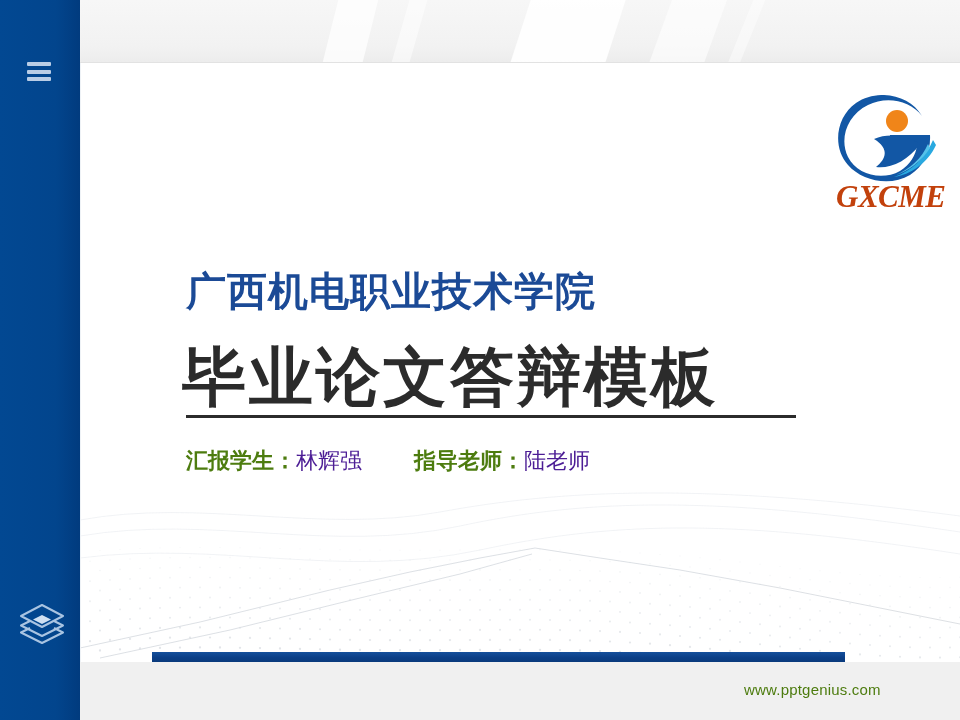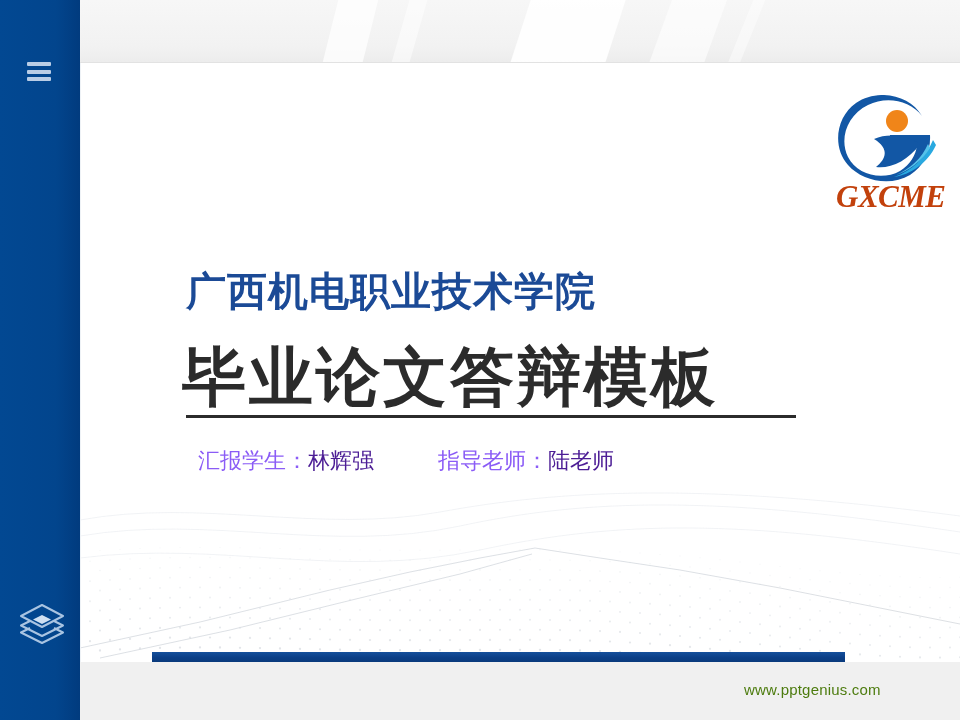--- a/index.html
+++ b/index.html
@@ -91,21 +91,21 @@
     font-size:64px;font-weight:bold;color:#2b2b2b;letter-spacing:3px;
     white-space:nowrap;line-height:1;margin-top:25px;
   }
   .rule{
     position:absolute;left:186px;top:415px;width:610px;height:3px;background:#2b2b2b;
   }
   .meta{
     position:absolute;left:186px;top:448px;white-space:nowrap;
     font-size:22px;line-height:1.2;
   }
-  .meta .lbl{color:#8b5cf6;font-weight:normal;margin-left:12px;}
+  .meta .lbl{color:#4d7c0f;font-weight:bold;}
   .meta .val{color:#4c1d95;}
   .meta .gap{display:inline-block;width:52px;}
 
   .site{
     position:absolute;left:744px;top:681px;
     font-size:15px;color:#4d7c0f;letter-spacing:.2px;white-space:nowrap;
   }
 </style>
 </head>
 <body>

